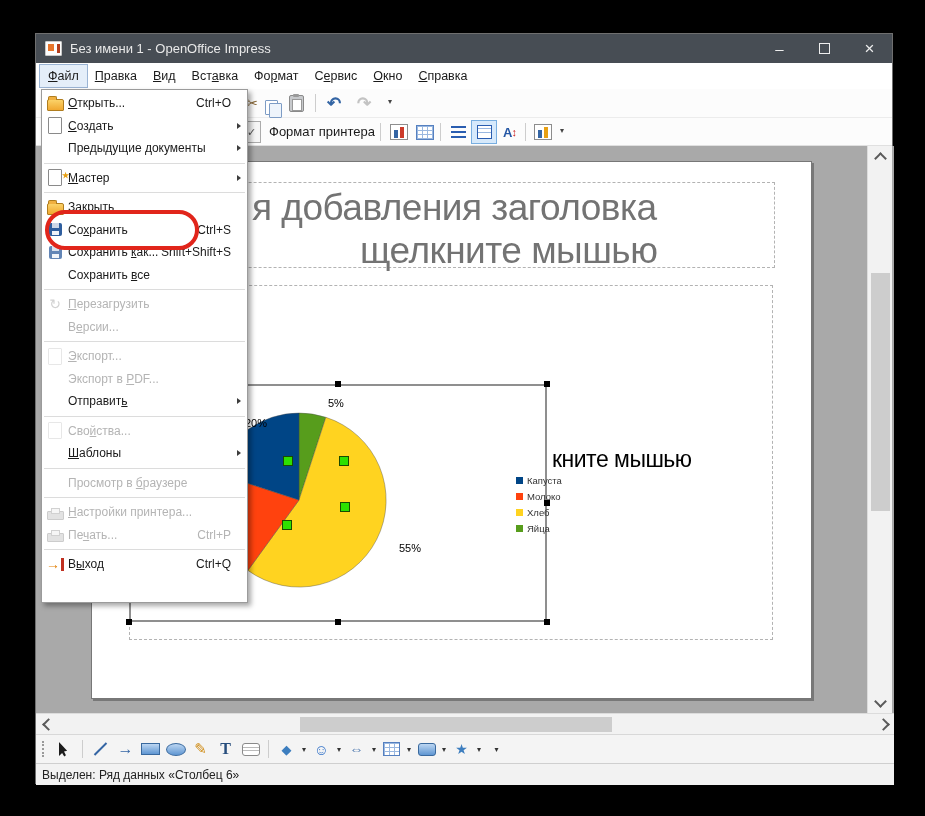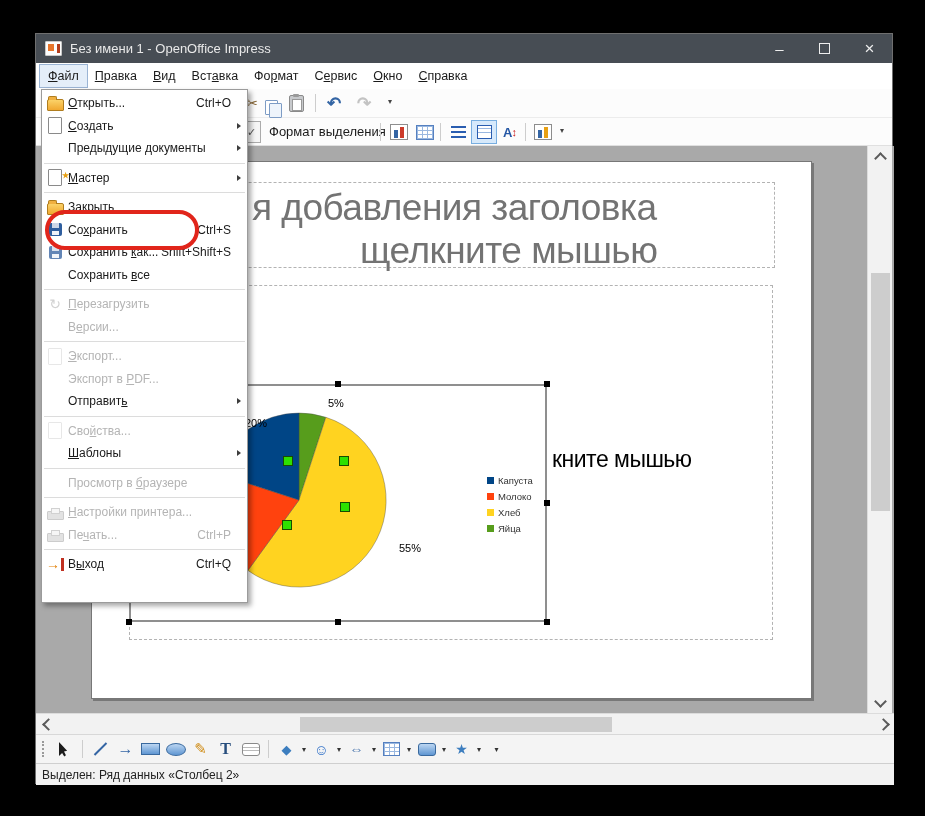--- a/index.html
+++ b/index.html
@@ -64,21 +64,21 @@
   #title-ph{left:37px;top:20px;width:646px;height:86px;}
   #content-ph{left:37px;top:123px;width:644px;height:355px;}
   .title-line{position:absolute;color:#737373;font-size:37px;white-space:nowrap;letter-spacing:-.5px;}
   #outline-frag{position:absolute;left:422px;top:160px;font-size:23px;color:#000;white-space:nowrap;letter-spacing:-.5px;}
   
   #chart{position:absolute;left:37px;top:222px;width:418px;height:238px;background:#fff;
          border:2px solid #8f8f8f;box-sizing:border-box;}
   .handle{position:absolute;width:6px;height:6px;background:#000;}
   .ghandle{position:absolute;width:8px;height:8px;background:#2ee000;border:1px solid #1a4a00;}
   .slice-label{position:absolute;font-size:11px;color:#000;}
-  #legend{position:absolute;left:356px;top:86px;}
+  #legend{position:absolute;left:385px;top:86px;}
   .leg-row{display:flex;align-items:center;height:16px;}
   .leg-sq{width:7px;height:7px;margin-right:4px;}
   .leg-lab{font-size:9.5px;color:#333;white-space:nowrap;}
   
   #file-menu{position:absolute;left:5px;top:55px;width:207px;height:514px;background:#fff;
              border:1px solid #9b9b9b;box-shadow:3px 3px 5px rgba(0,0,0,.35);box-sizing:border-box;
              padding-top:2px;z-index:50;}
   .menu-item{height:22.5px;display:flex;align-items:center;font-size:12px;color:#1a1a1a;position:relative;}
   .menu-item.disabled{color:#b4b4b4;}
   .mi-icon{width:26px;display:flex;justify-content:center;align-items:center;flex:none;}
@@ -189,21 +189,21 @@
         <span class="undo">↶</span>
       </div>
     <div class="tbtn" style="left:316px">
         <span class="redo">↷</span>
       </div>
     <div class="tdrop" style="left:352px">▾</div>
   </div>
 
   <div id="toolbar2" class="toolbar">
     <div class="combo-stub">✓</div>
-    <div class="fmt-btn">Формат выделения</div>
+    <div class="fmt-btn">Формат принтера</div>
     <div class="tsep" style="left:344px"></div>
     <div class="tbtn" style="left:351px">
       <span class="cti">
           <i class="b1"></i>
           <i class="b2"></i>
         </span>
       </div>
     <div class="tbtn" style="left:377px">
         <span class="gridi"></span>
       </div>
@@ -359,21 +359,21 @@
       <span class="dbtn">
         <span class="star">★</span>
       </span>
       <span class="ddrop">▾</span>
       <span class="dbtn">
         <span style="font-size:8px;color:#333">▾</span>
       </span>
     </div>
 
   <div id="statusbar">
-    <span>Выделен: Ряд данных «Столбец 2»</span>
+    <span>Выделен: Ряд данных «Столбец 6»</span>
   </div>
 
   <div id="file-menu">
       <div class="menu-item">
         <span class="mi-icon">
           <i class="folder"></i>
         </span>
         <span class="mi-label"><u>О</u>ткрыть...</span>
         <span class="mi-short">Ctrl+O</span>
       </div>

